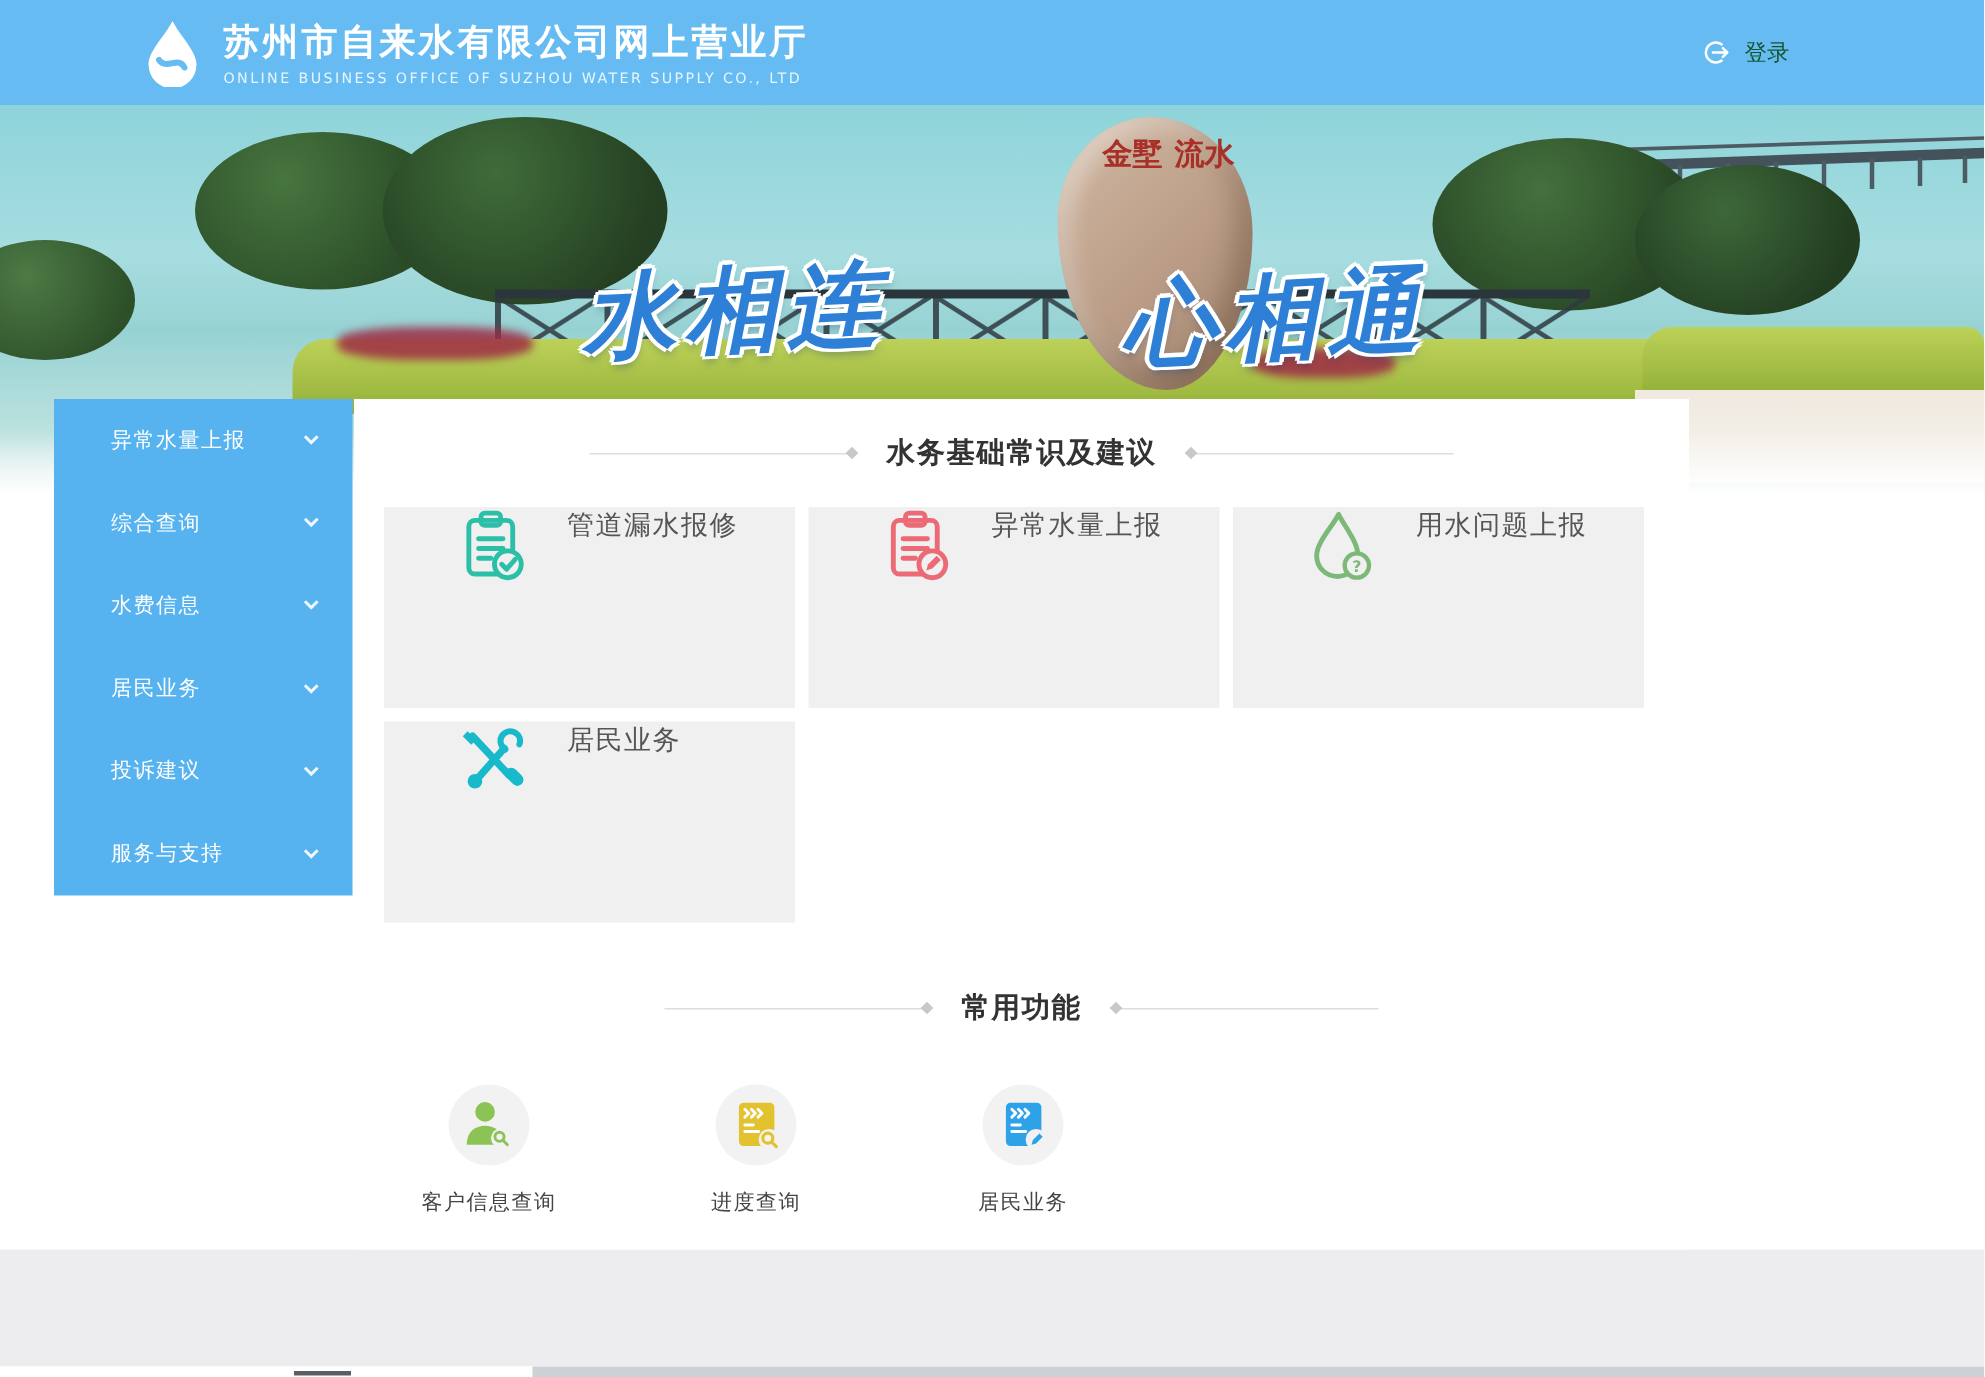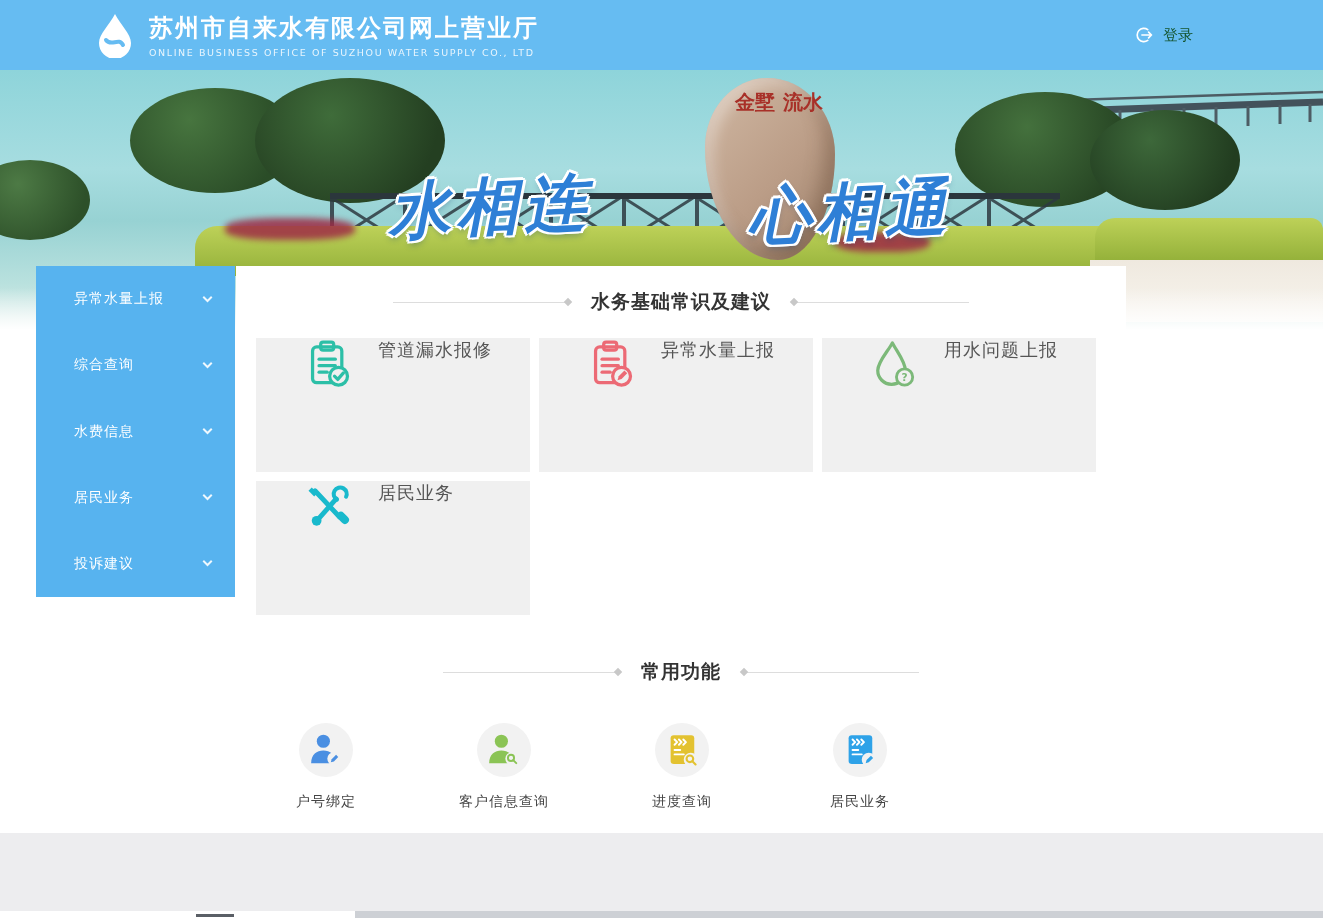--- a/index.html
+++ b/index.html
@@ -173,20 +173,24 @@
       <span class="chev"></span>
     </div>
     <div class="side-item">
       <span>居民业务</span>
       <span class="chev"></span>
     </div>
     <div class="side-item">
       <span>投诉建议</span>
       <span class="chev"></span>
     </div>
+    <div class="side-item">
+      <span>服务与支持</span>
+      <span class="chev"></span>
+    </div>
   </div>
 
   <div class="panel">
 
     <div class="title-row t1">
       <div class="tline l">
           <span class="dia"></span>
         </div>
       <div class="sec-title">水务基础常识及建议</div>
       <div class="tline r">
@@ -250,31 +254,20 @@
           <span class="dia"></span>
         </div>
       <div class="sec-title">常用功能</div>
       <div class="tline r">
           <span class="dia"></span>
         </div>
     </div>
 
     <div class="quick-row">
 
-      <div class="quick">
-        <div class="circle">
-          <svg viewBox="0 0 48 48" color="#4a8fe2">
-            <circle cx="21" cy="14" r="7.5" fill="currentColor"></circle>
-            <path d="M7 39 c0 -10 6.5 -14.5 14 -14.5 s14 4.5 14 14.5 z" fill="currentColor"></path>
-            <circle cx="33" cy="34" r="7.5" fill="#f2f2f2"></circle>
-            <path d="M29.5 38 l1 -3.5 l5 -5 l2.5 2.5 l-5 5 l-3.5 1 z" fill="currentColor"></path>
-          </svg>
-        </div>
-        <span class="qlbl">户号绑定</span>
-      </div>
 
       <div class="quick">
         <div class="circle">
           <svg viewBox="0 0 48 48" color="#8bc455">
             <circle cx="21" cy="14" r="7.5" fill="currentColor"></circle>
             <path d="M7 39 c0 -10 6.5 -14.5 14 -14.5 s14 4.5 14 14.5 z" fill="currentColor"></path>
             <circle cx="33" cy="34" r="7.5" fill="#f2f2f2"></circle>
             <circle cx="32" cy="33" r="3.5" fill="none" stroke="currentColor" stroke-width="2.2"></circle>
             <line x1="34.5" y1="35.5" x2="38" y2="39" stroke="currentColor" stroke-width="2.2" stroke-linecap="round"></line>
           </svg>

